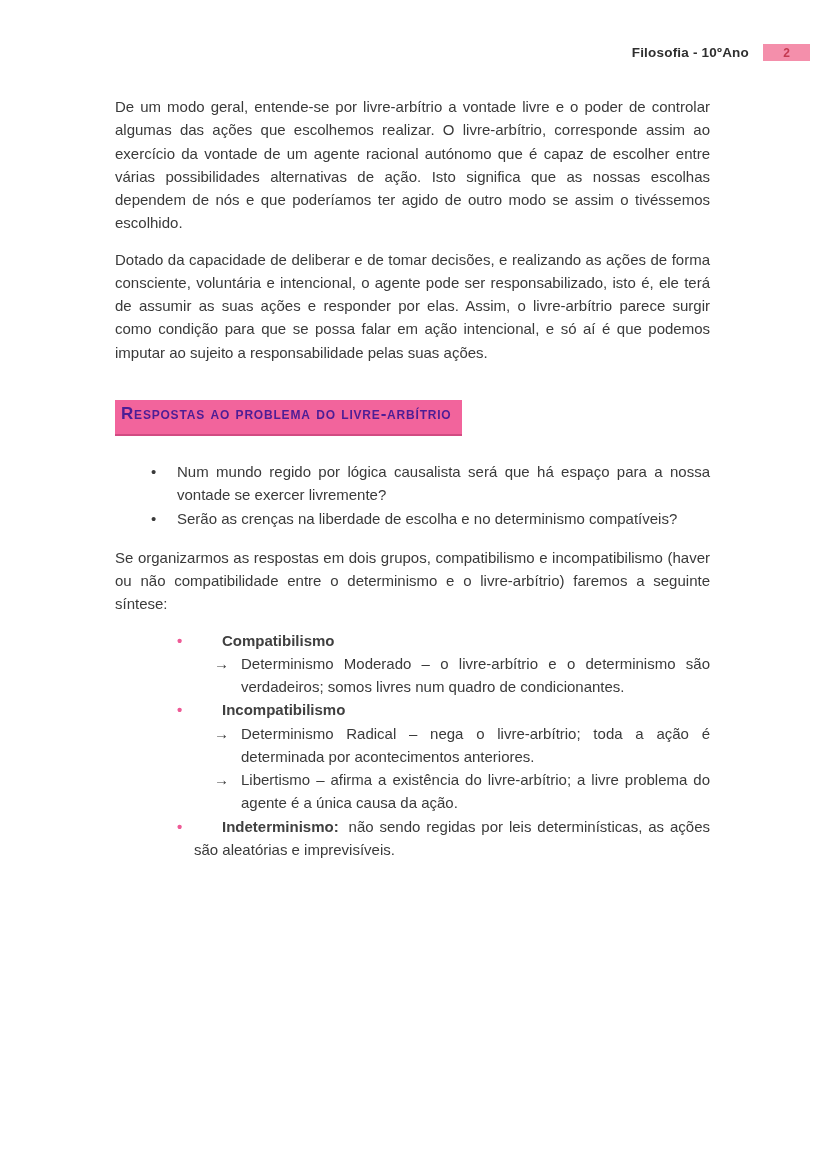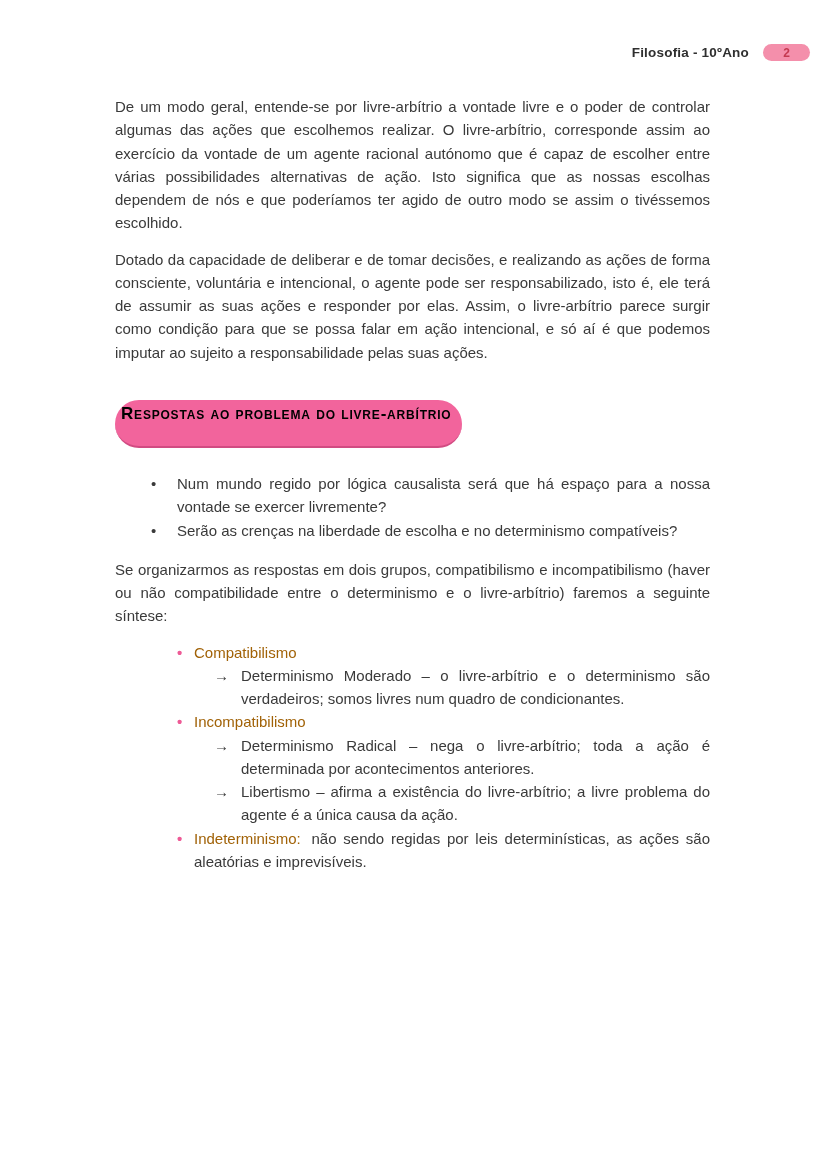--- a/index.html
+++ b/index.html
@@ -1,15 +1,15 @@
 <!DOCTYPE html>
 <html><head>
 <meta charset="utf-8">
 <style>
-  * { margin: 0; padding: 0; box-sizing: border-box; border-radius: 30px; }
+  * { margin: 0; padding: 0; box-sizing: border-box; }
   html, body { background: #ffffff; }
   body { font-family: "Liberation Sans", sans-serif; }
 
   .page {
     width: 828px;
     height: 1171px;
     background: #ffffff;
     position: relative;
     overflow: hidden;
   }
@@ -48,26 +48,26 @@
 
   p.para {
     text-align: justify;
     margin-bottom: 13px;
   }
 
   .heading-wrap { margin: 36px 0 24px 0; }
   .section-heading {
     display: inline-block;
     background: #f2649c;
-    color: #000000;
+    color: #4c1d95;
     font-variant: small-caps;
     font-weight: 700;
     font-size: 17px;
     letter-spacing: 0.8px;
-    padding: 1px 10px 19px 6px;
+    padding: 1px 10px 7px 6px;
     border-bottom: 2px solid #d14b82;
   }
 
   .qlist { margin: 2px 0 16px 0; }
   .qrow { display: flex; }
   .qrow .bullet {
     flex: none;
     width: 26px;
     padding-left: 0;
     color: #3a3a3a;
@@ -77,23 +77,24 @@
 
   .slist { margin: 4px 0 0 0; }
   .srow { display: flex; padding-left: 62px; }
   .srow .bullet {
     flex: none;
     width: 17px;
     color: #ee5a96;
     font-weight: 700;
   }
   .slabel {
-    color: #a16207;
-    font-weight: 400;
+    color: #404040;
+    font-weight: 700;
     margin-right: 4px;
+    margin-left: 28px;
   }
   .stext { flex: 1; text-align: justify; }
 
   .arrow-row { display: flex; padding-left: 99px; }
   .arrow {
     flex: none;
     width: 27px;
     color: #3a3a3a;
   }
   .arrow-text { flex: 1; text-align: justify; }

